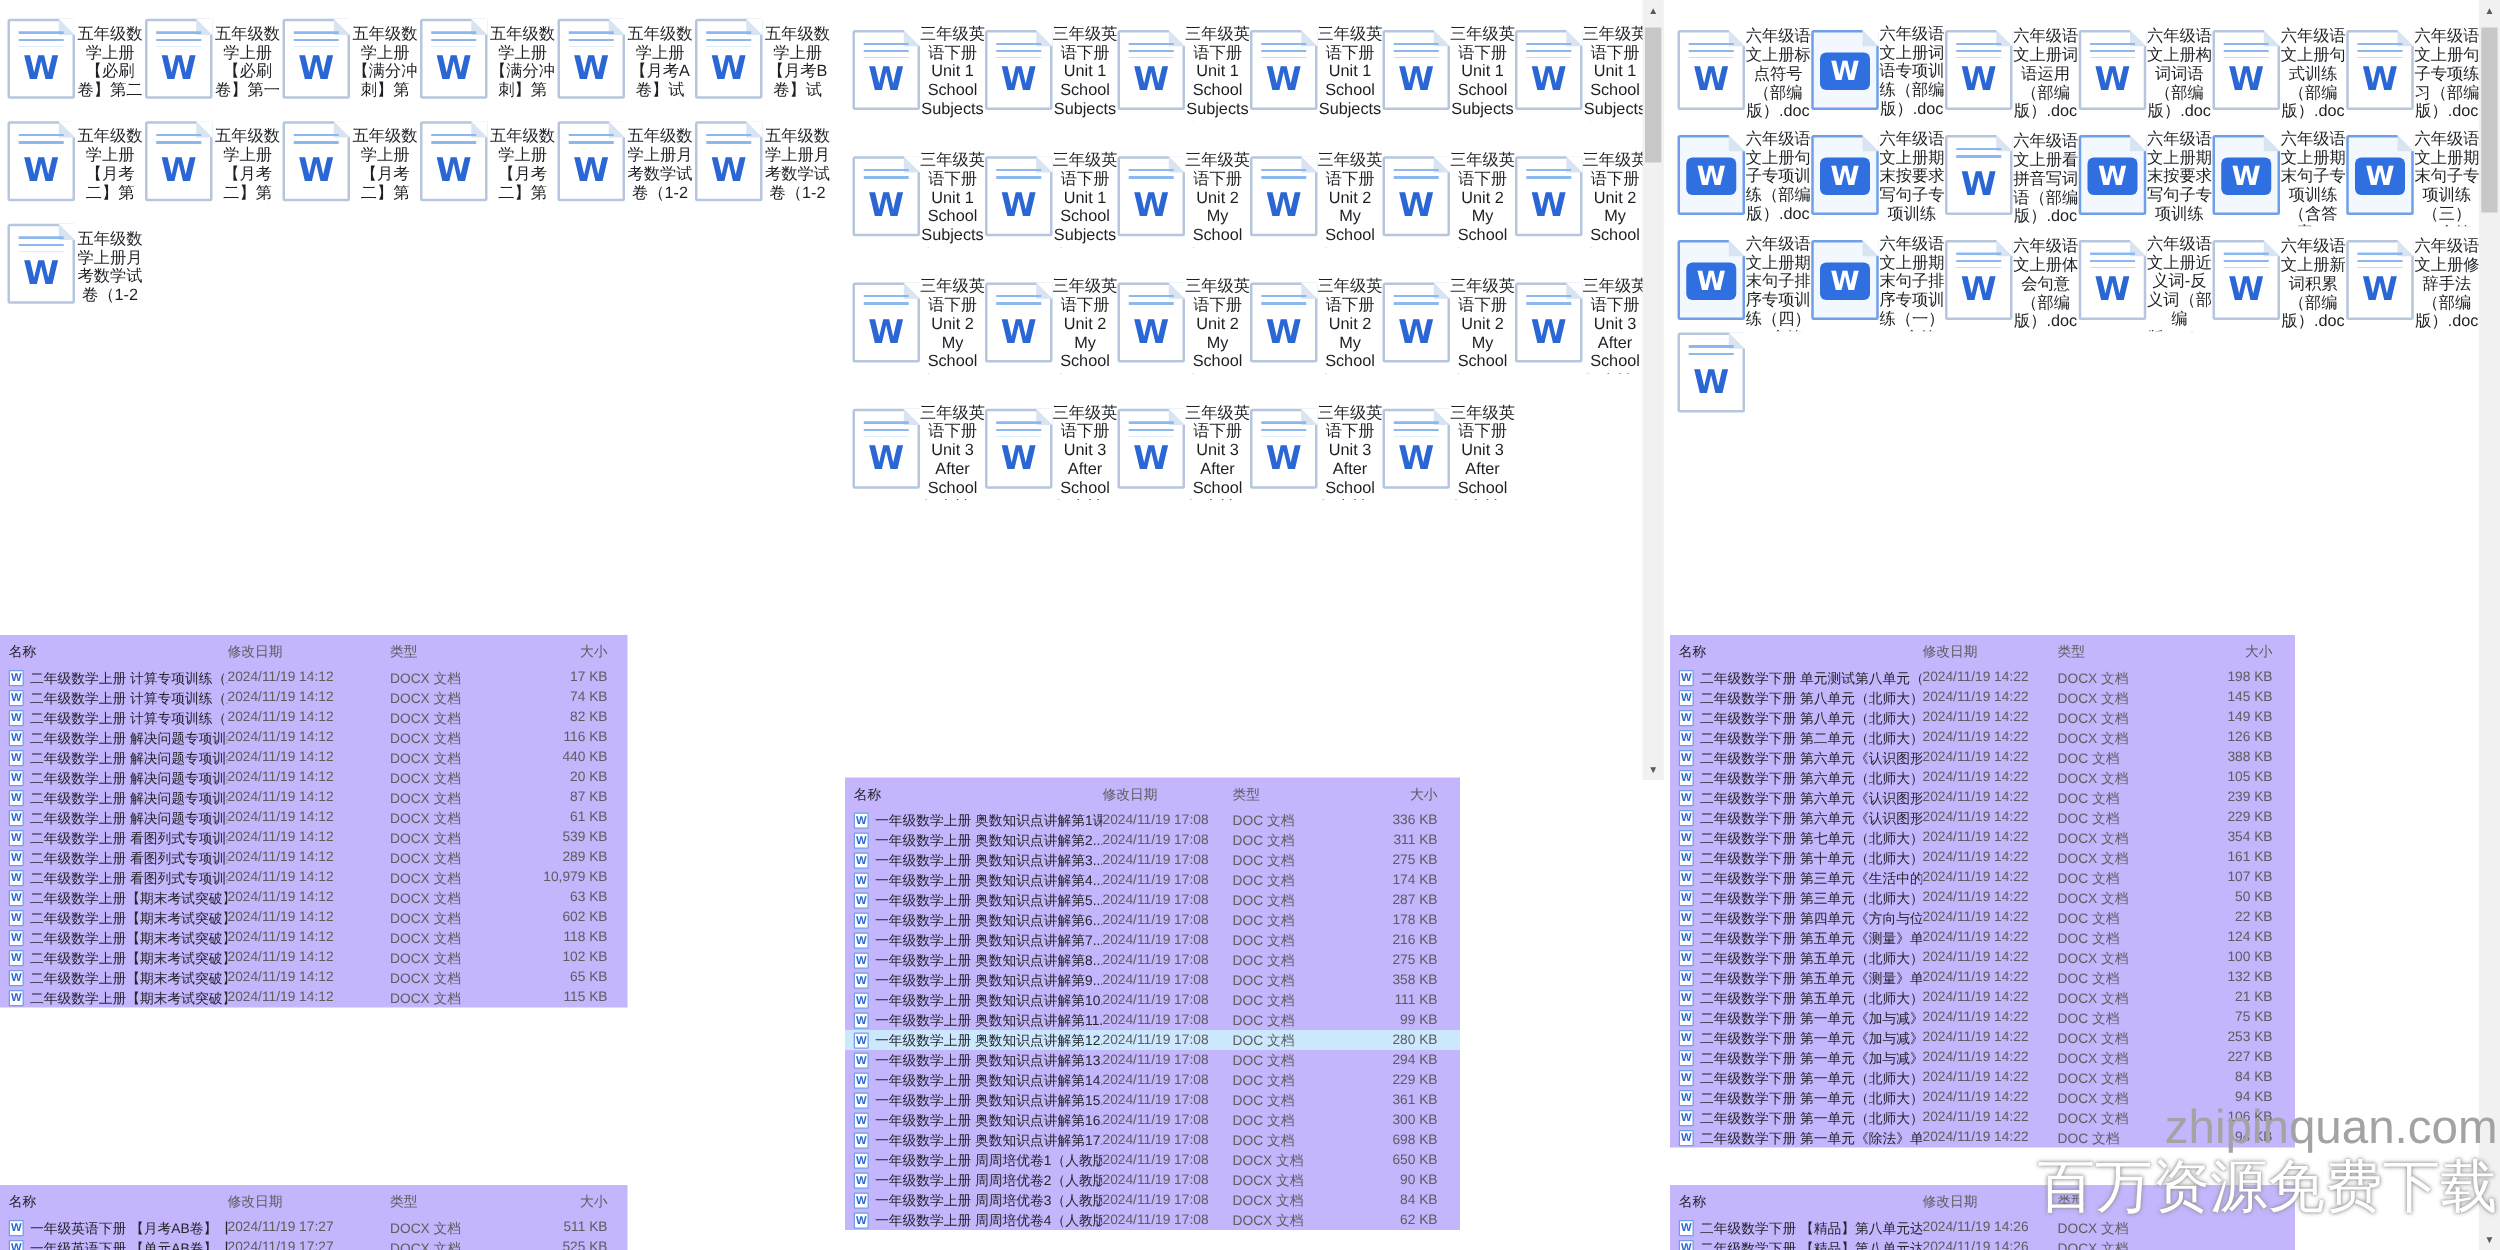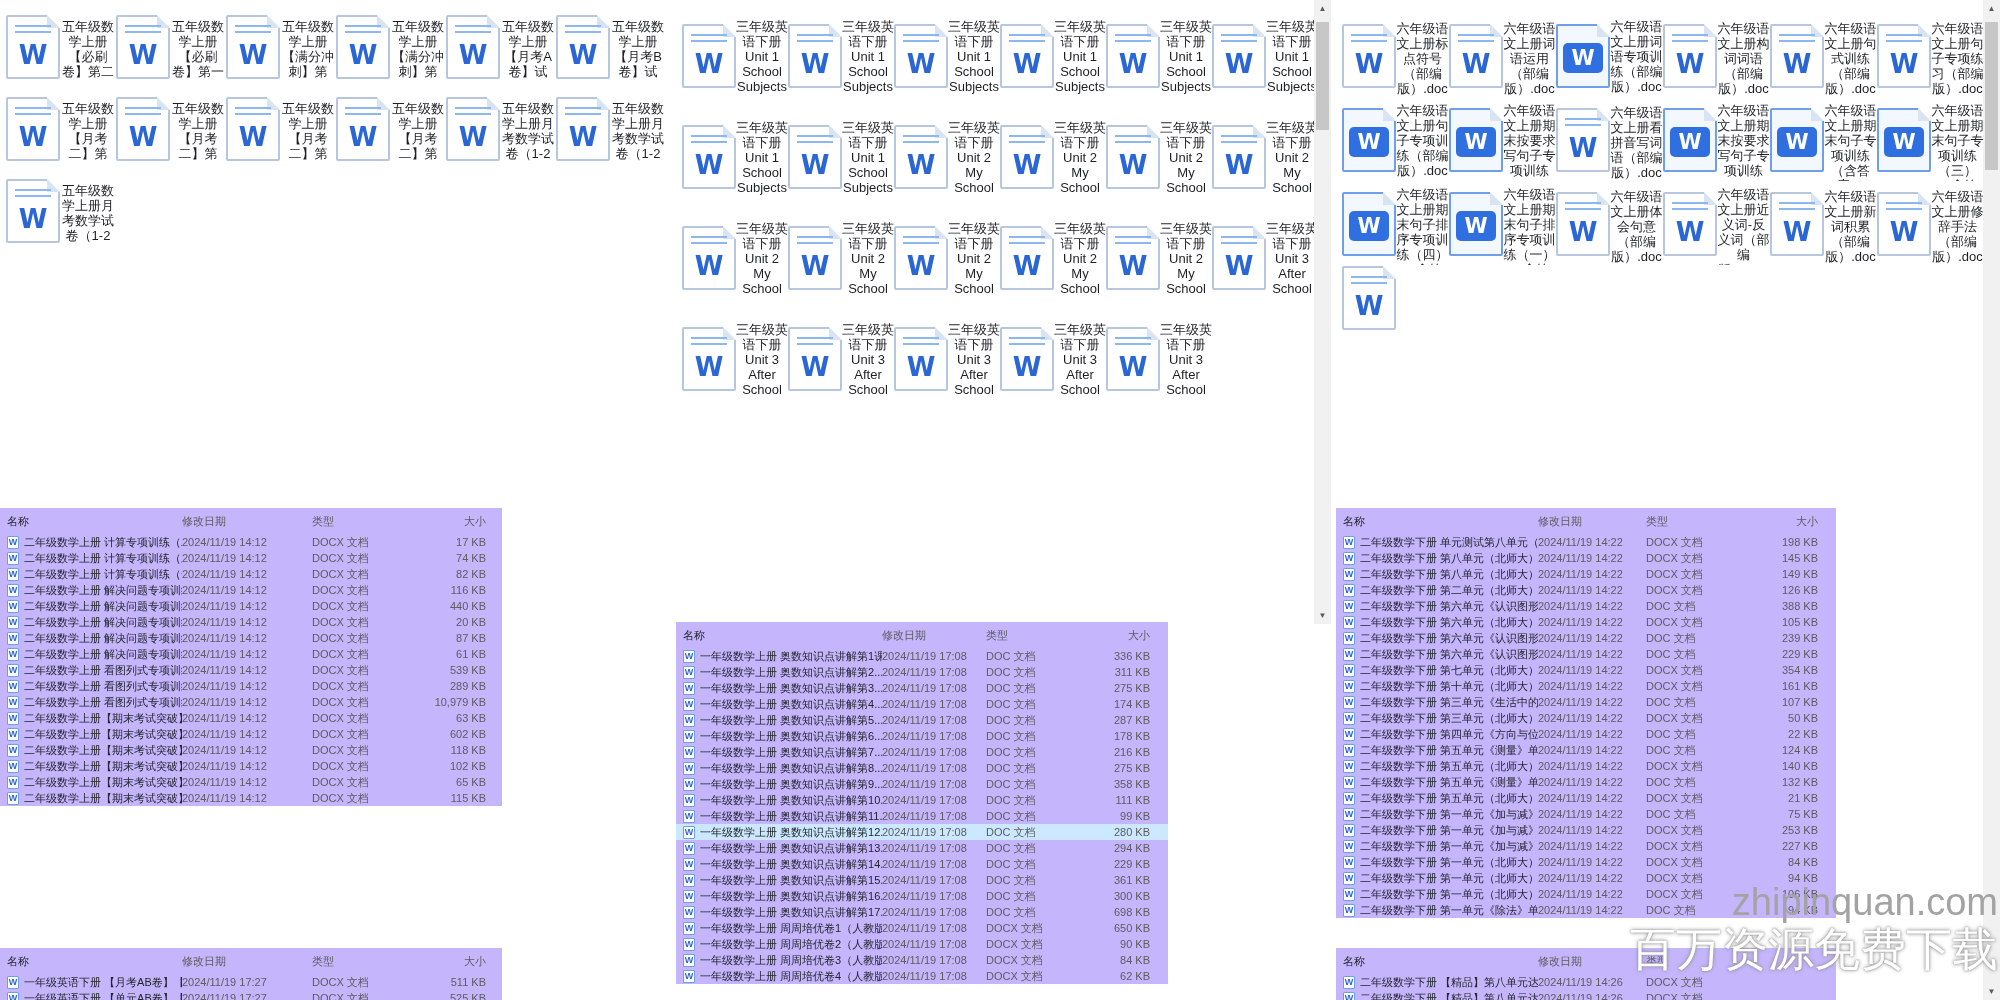--- a/index.html
+++ b/index.html
@@ -842,33 +842,33 @@
 
         <div class="grid-item">
           <div class="doc-icon">
             <span class="doc-lines"></span>
             <span class="doc-w"></span>
           </div>
           <div class="grid-label">六年级语文上册标点符号（部编版）.doc</div>
         </div>
 
         <div class="grid-item">
+          <div class="doc-icon hl">
+
+            <span class="doc-w"></span>
+          </div>
+          <div class="grid-label">六年级语文上册词语专项训练（部编版）.docx</div>
+        </div>
+
+        <div class="grid-item">
           <div class="doc-icon">
             <span class="doc-lines"></span>
             <span class="doc-w"></span>
           </div>
           <div class="grid-label">六年级语文上册词语运用（部编版）.doc</div>
-        </div>
-
-        <div class="grid-item">
-          <div class="doc-icon hl">
-
-            <span class="doc-w"></span>
-          </div>
-          <div class="grid-label">六年级语文上册词语专项训练（部编版）.docx</div>
         </div>
 
         <div class="grid-item">
           <div class="doc-icon">
             <span class="doc-lines"></span>
             <span class="doc-w"></span>
           </div>
           <div class="grid-label">六年级语文上册构词词语（部编版）.doc</div>
         </div>
 
@@ -1145,21 +1145,21 @@
             <span class="col size">124 KB</span>
           </div>
 
           <div class="list-row">
             <span class="col name">
               <span class="mini"></span>
               <span class="nm">二年级数学下册 第五单元（北师大）...</span>
             </span>
             <span class="col date">2024/11/19 14:22</span>
             <span class="col type">DOCX 文档</span>
-            <span class="col size">140 KB</span>
+            <span class="col size">100 KB</span>
           </div>
 
           <div class="list-row">
             <span class="col name">
               <span class="mini"></span>
               <span class="nm">二年级数学下册 第五单元《测量》单元...</span>
             </span>
             <span class="col date">2024/11/19 14:22</span>
             <span class="col type">DOC 文档</span>
             <span class="col size">132 KB</span>

